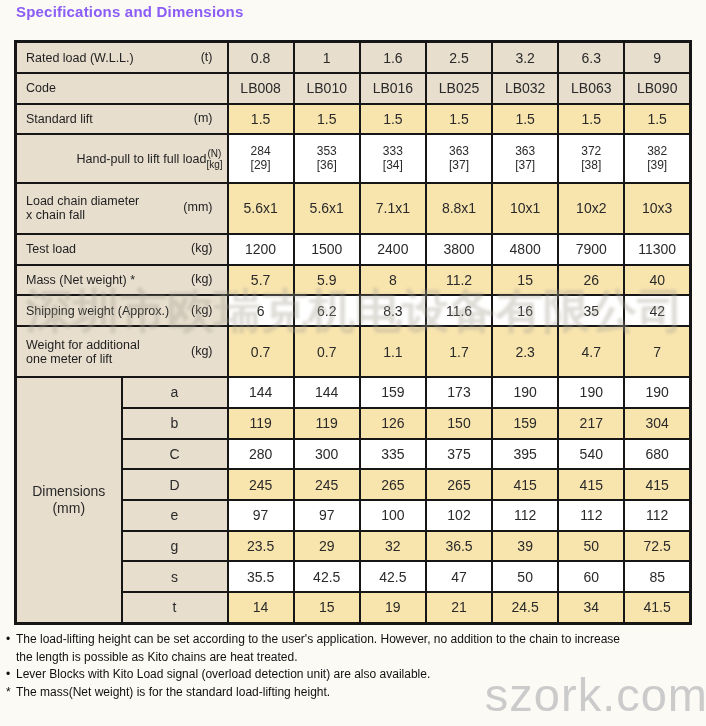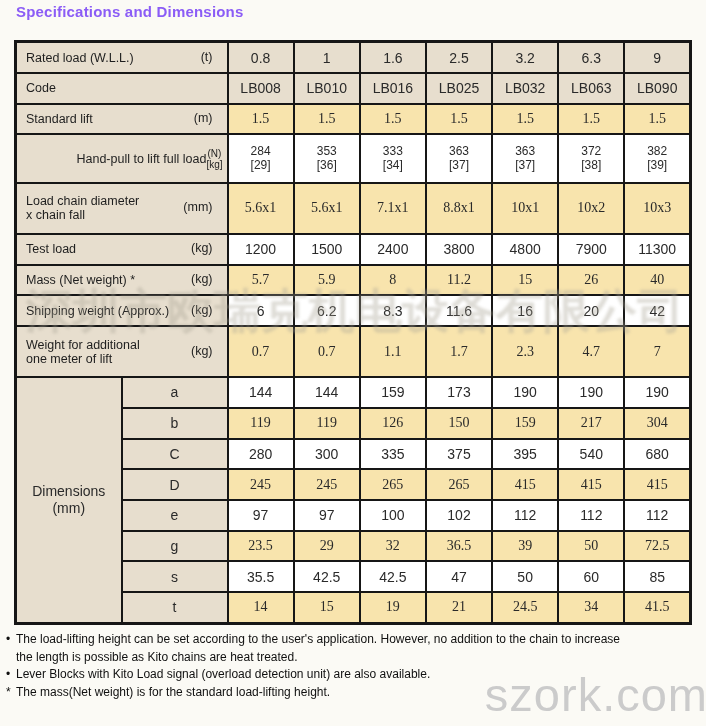--- a/index.html
+++ b/index.html
@@ -35,21 +35,21 @@
   td.lbl{background:var(--beige);}
   .lblwrap{
     display:flex;align-items:center;justify-content:space-between;
     padding:0 14px 0 9px;
   }
   .lblwrap.stacked{padding-right:4px;justify-content:flex-end;}
   .lbl-text{font-size:12.5px;line-height:1.12;text-align:left;color:#1e1e1e;}
   .lbl-unit{font-size:12.5px;line-height:1.1;color:#1e1e1e;text-align:center;}
   .lblwrap.stacked .lbl-unit{font-size:10px;line-height:1.1;}
   td.val.white{background:#ffffff;}
-  td.val.yellow{background:var(--yellow);font-family:Liberation Serif, serif;}
+  td.val.yellow{background:var(--yellow);}
   td.val.beige{background:var(--beige);}
   td.val.two{font-size:12px;line-height:1.1;margin-left:47px;}
   td.dimlbl{
     background:var(--beige);
     font-size:12.5px;line-height:1.25;color:#1e1e1e;
   }
   td.dimkey{
     background:var(--beige);
     font-size:14px;color:#1e1e1e;
   }
@@ -462,21 +462,21 @@
             <div>11.6</div>
           </div>
         </td>
         <td class="val white">
           <div>
             <div>16</div>
           </div>
         </td>
         <td class="val white">
           <div>
-            <div>20</div>
+            <div>35</div>
           </div>
         </td>
         <td class="val white">
           <div>
             <div>42</div>
           </div>
         </td>
       </tr>
       <tr>
         <td colspan="2" class="lbl">

